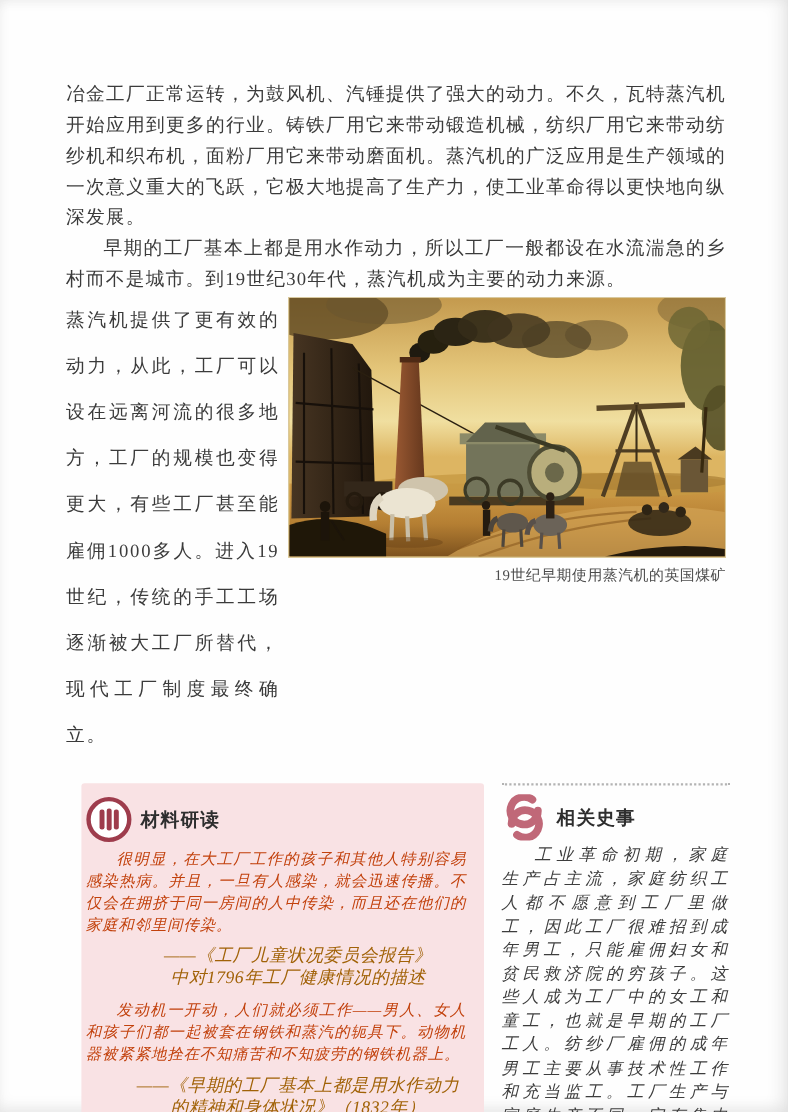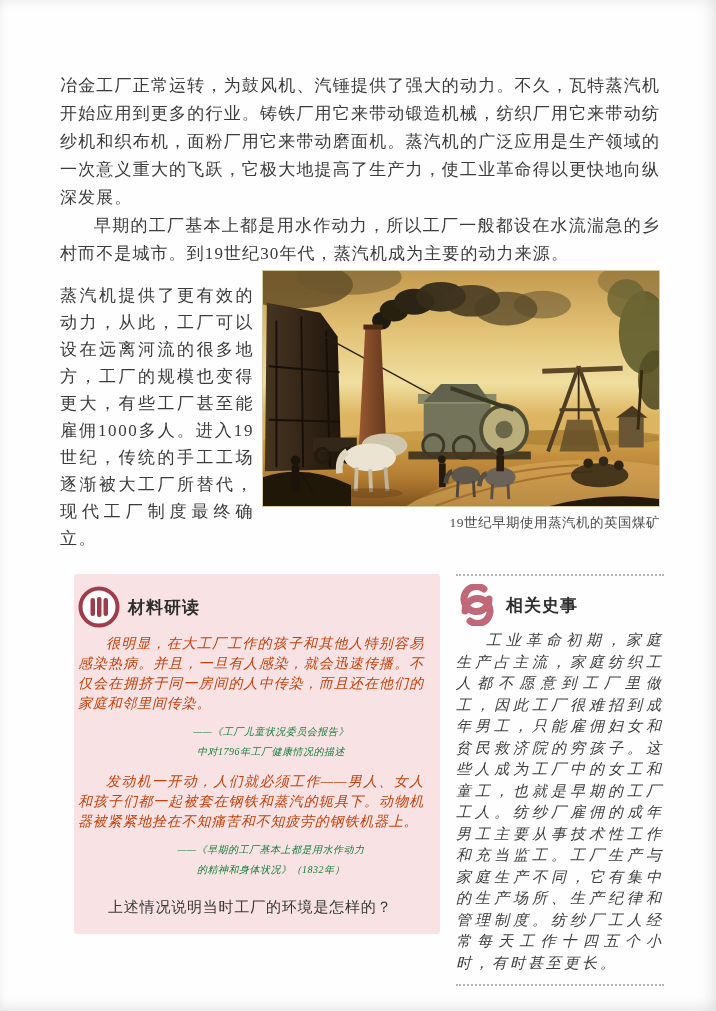--- a/index.html
+++ b/index.html
@@ -18,21 +18,21 @@
 
   .para {
     font-size: 17px; line-height: 28px; letter-spacing: 1.1px;
     text-align: justify; text-justify: inter-character;
   }
   .indent { text-indent: 2em; }
 
   .wrap-row { display: flex; margin-top: 2px; }
   .narrow-col {
     width: 194px; flex: 0 0 194px;
-    line-height: 27px; letter-spacing: 1.6px; margin-top: 12px;
+    line-height: 42px; letter-spacing: 1.6px;
   }
   .figure { flex: 1; margin-left: 8px; }
   .figure svg { display: block; width: 100%; height: 237px; border: 1px solid #d8c9a0; background: #dcb868; }
   .figcaption {
     text-align: right; font-size: 13.5px; color: #4c4c4c;
     letter-spacing: 0.5px; margin-top: 7px;
   }
 
   .bottom-row { display: flex; margin-top: 22px; align-items: flex-start; }
 
@@ -49,21 +49,21 @@
   .box-header { display: flex; align-items: center; margin-bottom: 6px; }
   .m-icon, .h-icon { width: 42px; height: 42px; flex: 0 0 42px; margin-right: 8px; }
   .box-title {
     font-family: "DejaVu Sans", "Liberation Sans", sans-serif;
     font-weight: bold; font-size: 17px; color: #2e2e2e; letter-spacing: 1px;
   }
   .quote {
     font-size: 14px; line-height: 20px; letter-spacing: 0.8px;
     font-style: italic; color: #c2410c; text-align: justify;
   }
-  .source { font-size: 10px; font-style: italic; text-align: center; line-height: 20px; color: #15803d; letter-spacing: 0.5px; }
+  .source { font-size: 16px; font-style: italic; text-align: center; line-height: 20px; color: #a16207; letter-spacing: 0.5px; }
   .source-block { margin: 8px 0 10px 40px; }
   .question { font-size: 15px; line-height: 22px; margin-top: 16px; color: #373737; letter-spacing: 0.8px; }
 
   
   .history-box {
     margin-left: 16px; width: 208px; flex: 0 0 208px;
     border-top: 2px dotted #b3b3b3;
     border-bottom: 2px dotted #b3b3b3;
     padding: 6px 0 10px 0;
   }

